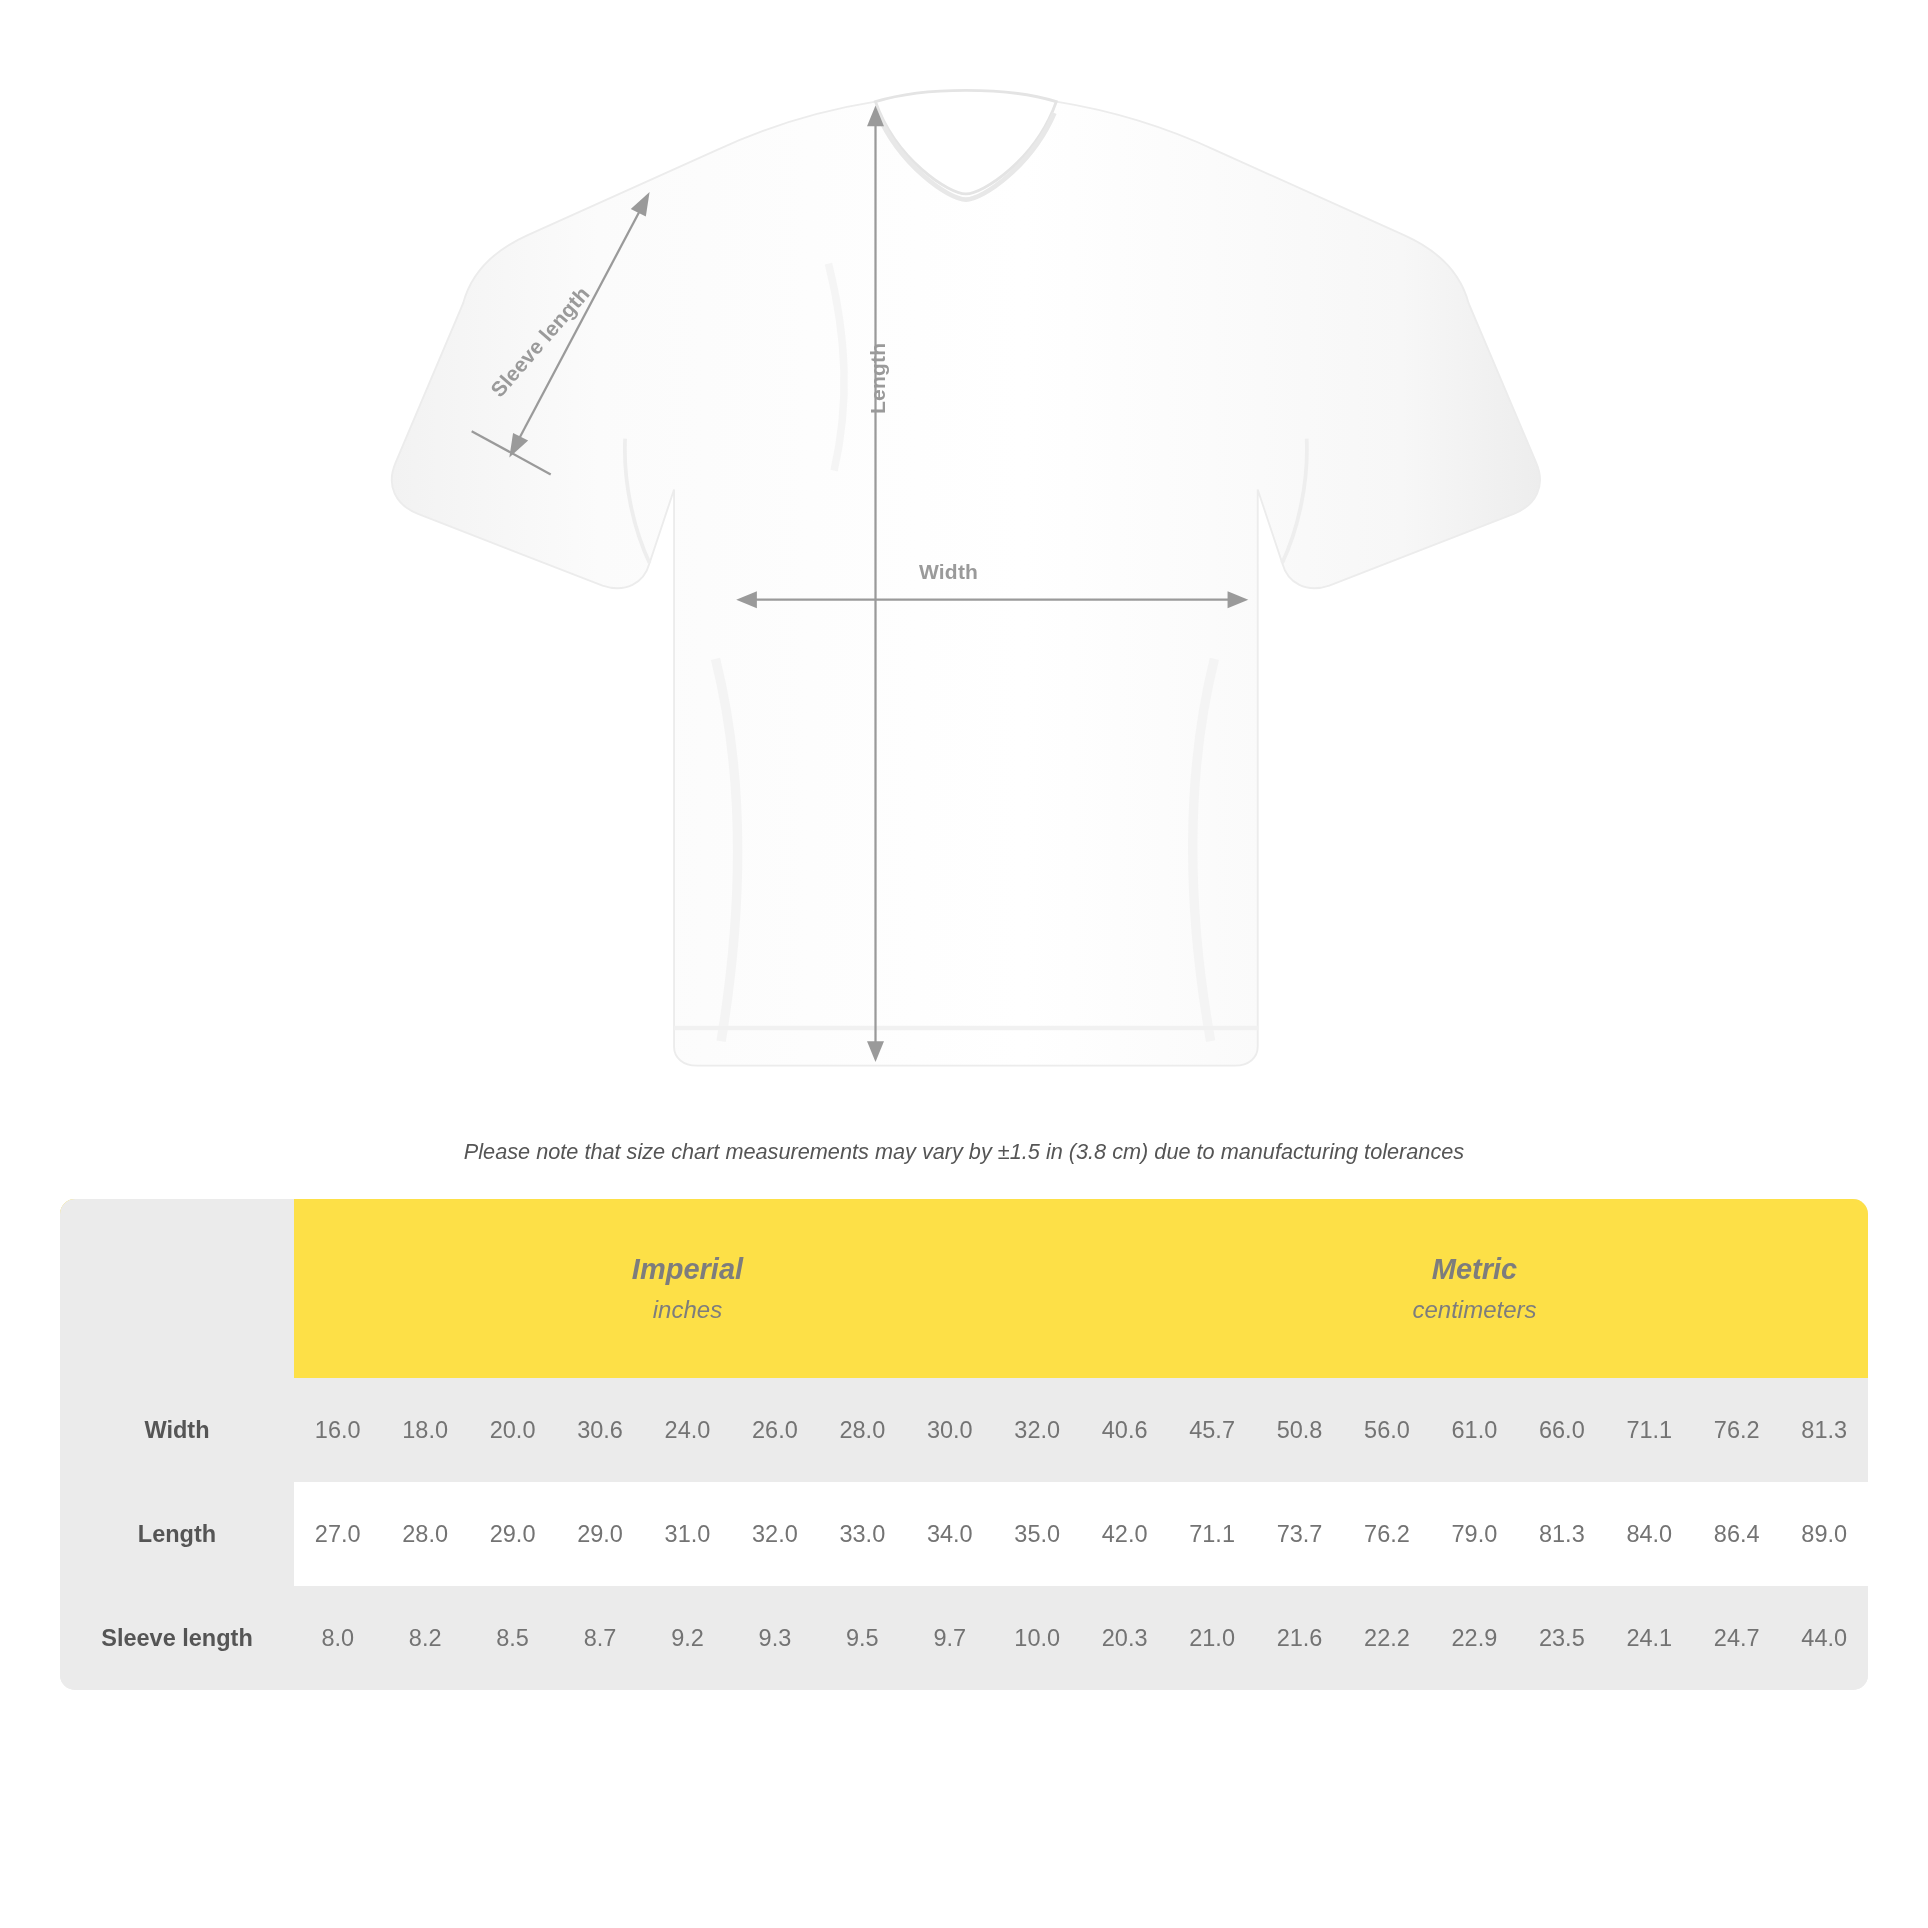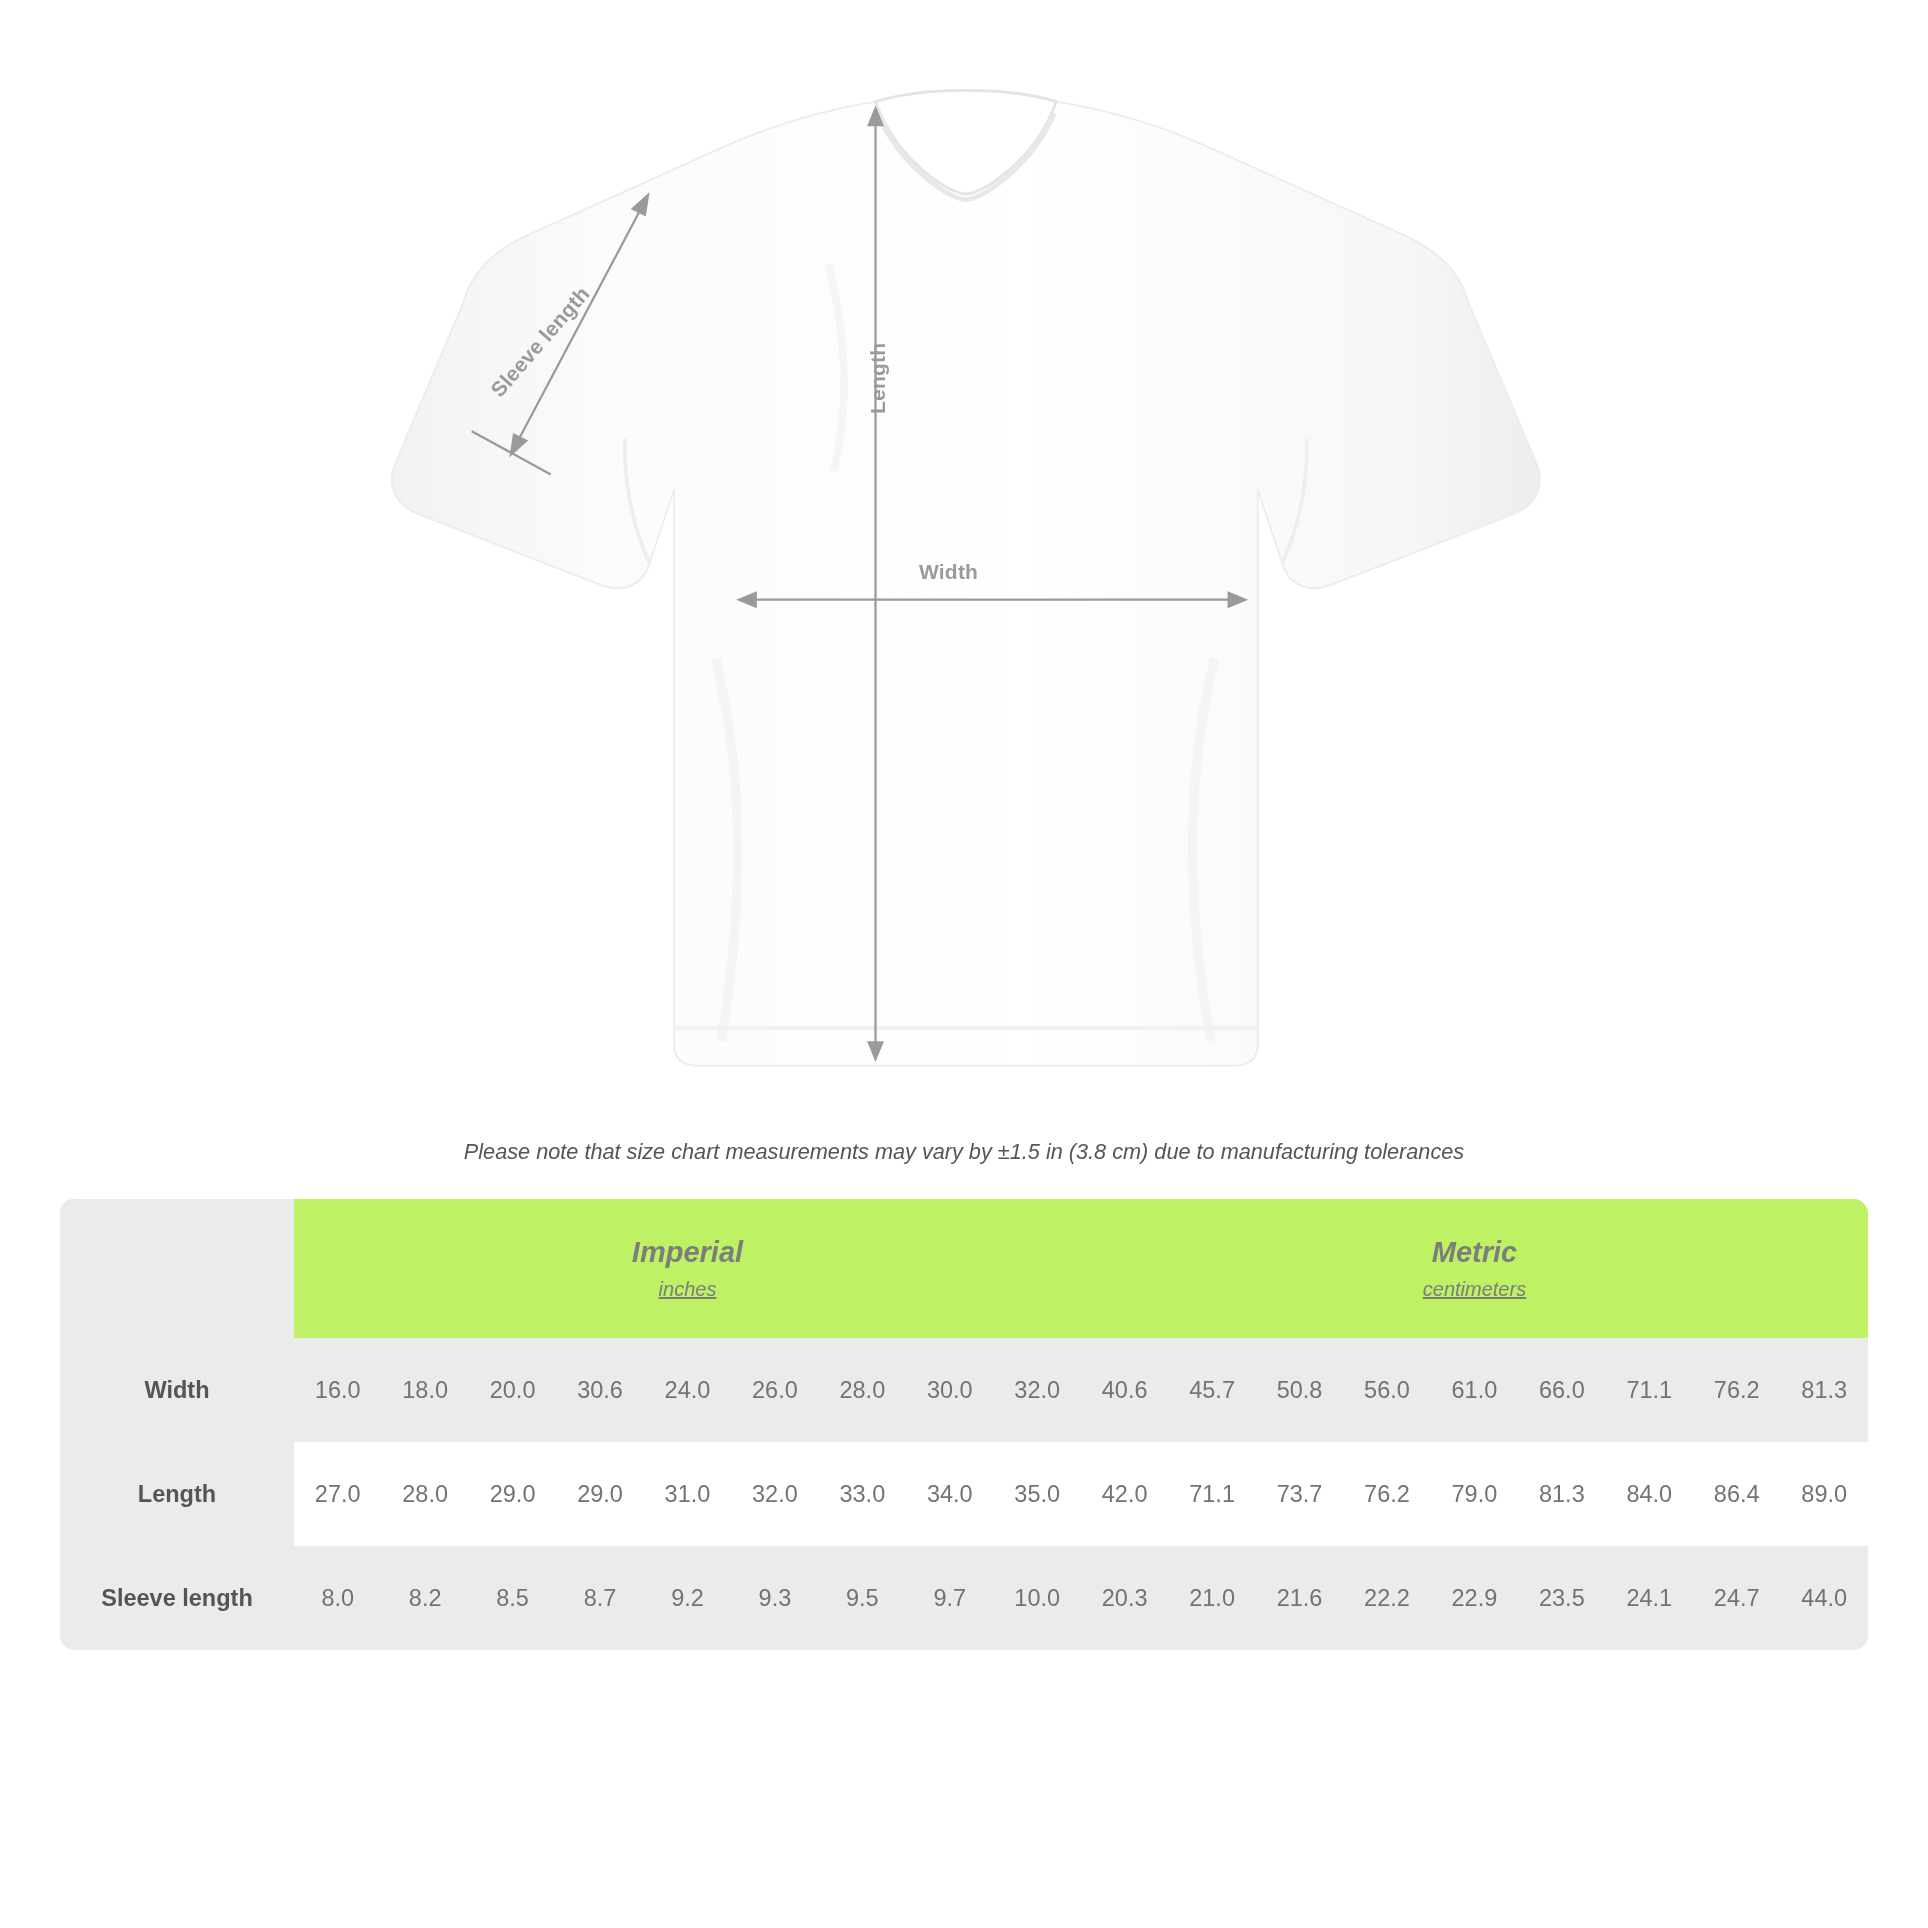--- a/index.html
+++ b/index.html
@@ -93,35 +93,34 @@
     border-collapse: collapse;
     width: 1808px;
     table-layout: fixed;
   }
   table.size-table td, table.size-table th {
     border: 0;
     text-align: center;
     vertical-align: middle;
   }
   .unit-head {
-    height: 139px;
-    background: #bef264;
+    height: 179px;
+    background: #fde047;
   }
   .unit-system {
     font-size: 29px;
     font-style: italic;
     font-weight: bold;
     color: #7d7d7d;
   }
   .unit-name {
-    font-size: 20px;
+    font-size: 24px;
     font-style: italic;
     color: #7d7d7d;
     margin-top: 9.4px;
-    text-decoration: underline;
   }
   .row-head-cell {
     background: #ebebeb;
     font-weight: bold;
     font-size: 22.6px;
     color: #555555;
     width: 232px;
   }
   .hdr-row td {
     background: #ffffff;

